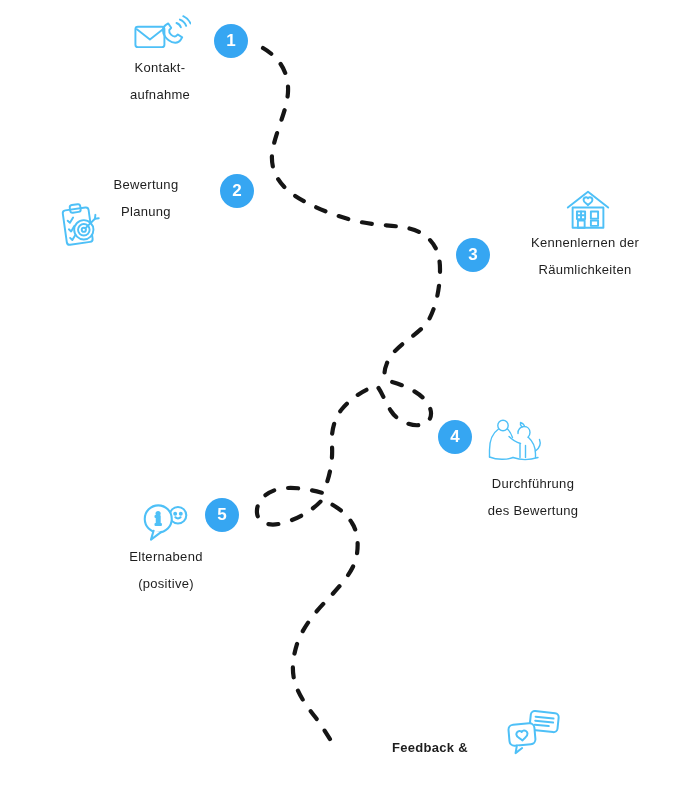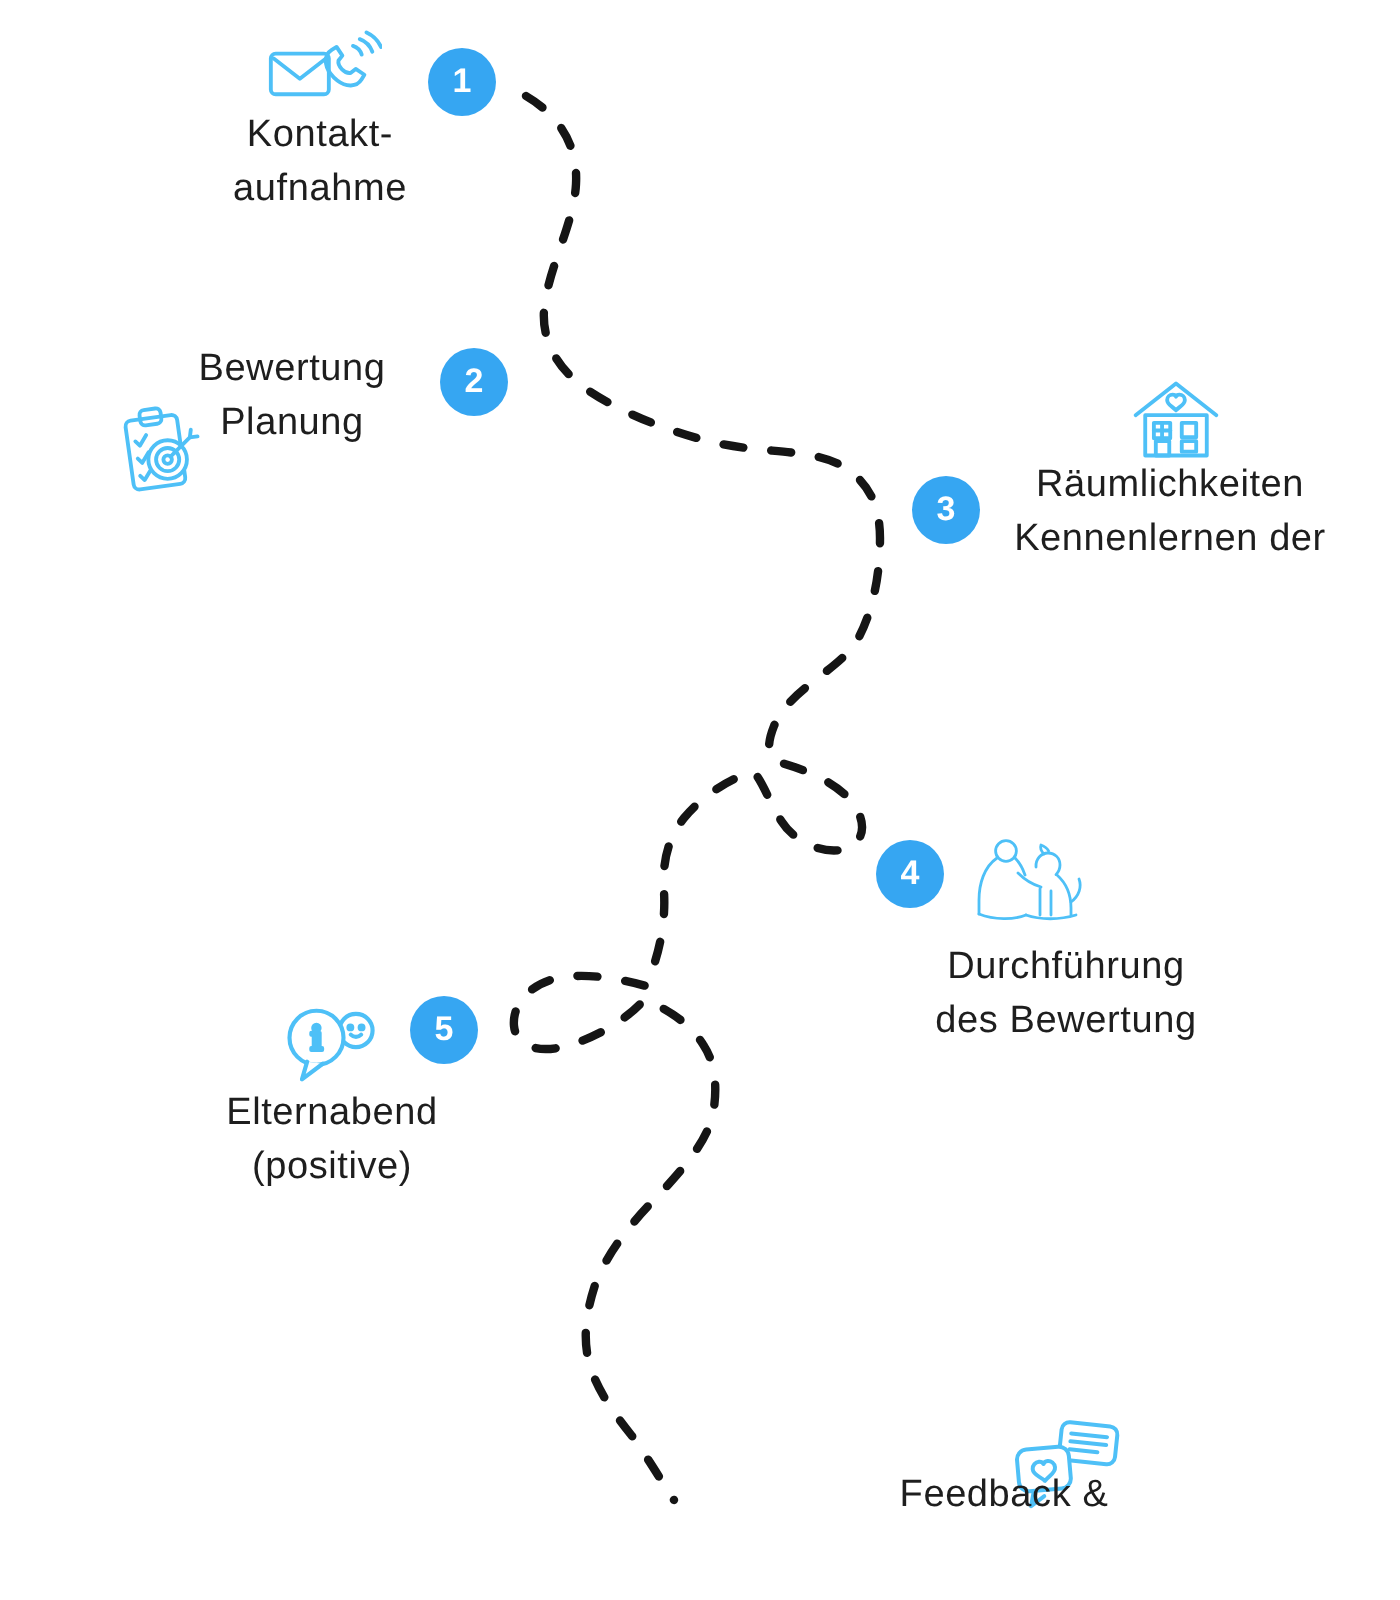--- a/index.html
+++ b/index.html
@@ -5,24 +5,24 @@
   html,body { margin:0; padding:0; background:#fff; }
   #canvas {
     position:relative; width:700px; height:800px; background:#ffffff;
     font-family:"Liberation Sans", sans-serif; overflow:hidden;
   }
   #route-svg { position:absolute; left:0; top:0; }
   .route-path { stroke:var(--path_black,#151515); }
 
   .step-label {
     position:absolute; text-align:center;
-    font-size:19px; line-height:27px; letter-spacing:.3px;
+    font-size:13px; line-height:27px; letter-spacing:.3px;
     color:var(--text_dark,#1e1e1e);
   }
-  .step-label.left { text-align:center; }
+  .step-label.left { text-align:left;font-weight:bold; }
 
   .badge {
     position:absolute; width:34px; height:34px; border-radius:50%;
     background:var(--badge_blue,#36a6f2); color:#ffffff;
     display:flex; align-items:center; justify-content:center;
     font-size:17px; font-weight:700;
   }
 
   .icon { position:absolute; color:var(--icon_blue,#4ec0f7); }
   .icon svg { display:block; width:100%; height:100%; }
@@ -116,22 +116,22 @@
       <line x1="14.5" y1="28" x2="23" y2="28" stroke="currentColor"></line>
       <rect x="29" y="24" width="7.5" height="7.5" stroke="currentColor"></rect>
       <rect x="15.5" y="33.5" width="7" height="7.5" stroke="currentColor"></rect>
       <rect x="29" y="33.5" width="7.5" height="5.5" stroke="currentColor"></rect>
     </svg>
   </div>
   <div class="badge" style="left:456px; top:238px;">
     <span>3</span>
   </div>
   <div class="step-label" style="left:480px; top:229px; width:210px;">
+    <div>Kennenlernen der</div>
     <div>Räumlichkeiten</div>
-    <div>Kennenlernen der</div>
   </div>
 
   <div class="badge" style="left:438px; top:420px;">
     <span>4</span>
   </div>
   <div class="icon" style="left:482px; top:416px; width:64px; height:50px;">
     <svg viewBox="0 0 64 50" fill="none" stroke-width="1.4" stroke-linecap="round" stroke-linejoin="round">
       <circle cx="21" cy="9.5" r="5.2" stroke="currentColor"></circle>
       <path d="M16.5,13 C10,17.5 7.5,26 7.5,34 L7.5,41" stroke="currentColor"></path>
       <path d="M25.5,13 C28,15.5 29.5,18.5 30.5,21.5" stroke="currentColor"></path>

